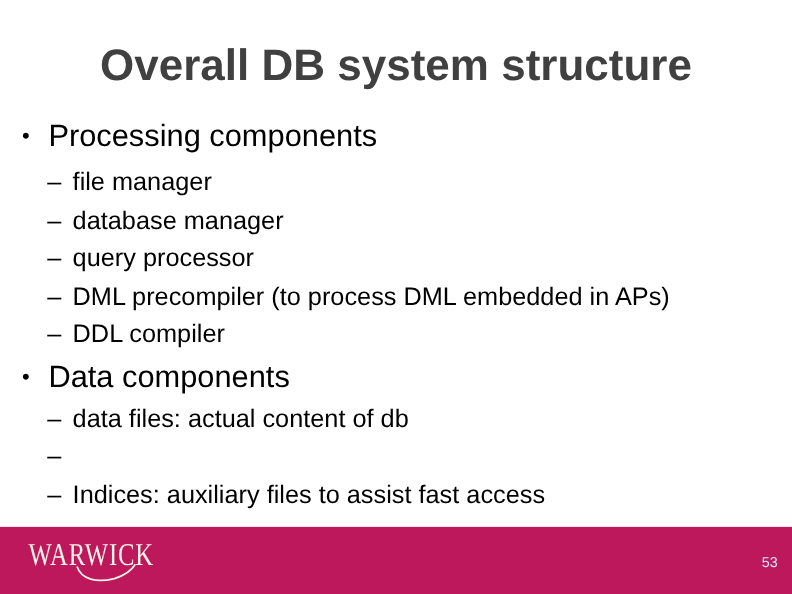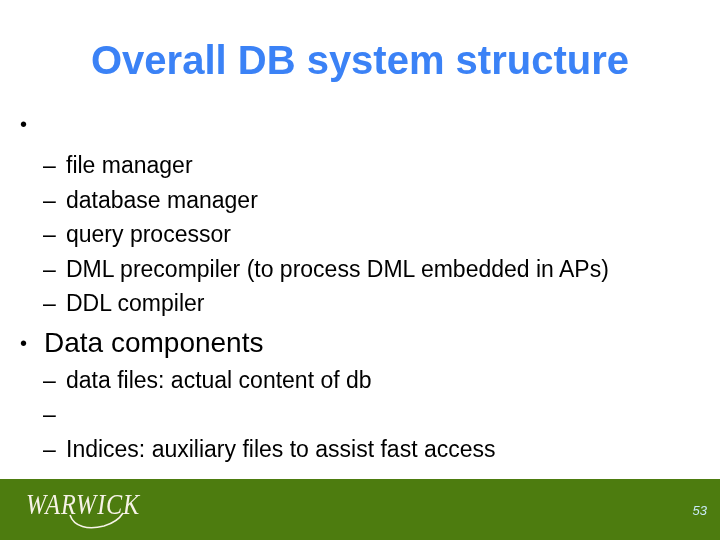--- a/index.html
+++ b/index.html
@@ -12,21 +12,21 @@
     font-family: "Liberation Sans", sans-serif;
     color: #000000;
   }
   .title {
     padding-top: 36px;
     font-size: 40px;
     line-height: 48px;
     font-weight: bold;
     text-align: center;
     letter-spacing: 0px;
-    color: #3b82f6;
+    color: #404040;
   }
   .content {
     padding-left: 18px;
     padding-right: 10px;
   }
   .bullet1 {
     display: flex;
     font-size: 28px;
     line-height: 36px;
     color: #000000;
@@ -81,20 +81,21 @@
 <body>
 
 <div class="slide">
 
   <div class="title">Overall DB system structure</div>
 
   <div class="content">
 
     <div class="bullet1 first">
       <span class="glyph">•</span>
+      <span>Processing components</span>
     </div>
 
     <div class="sublist">
       <div class="bullet2">
         <span class="glyph">–</span>
         <span>file manager</span>
       </div>
       <div class="bullet2">
         <span class="glyph">–</span>
         <span>database manager</span>
@@ -127,21 +128,21 @@
         <span class="glyph">–</span>
       </div>
       <div class="bullet2">
         <span class="glyph">–</span>
         <span>Indices: auxiliary files to assist fast access</span>
       </div>
     </div>
 
   </div>
 
-  <div class="footer" style="background: #4d7c0f; font-style: italic;">
+  <div class="footer" style="background: #be185d;">
     <div class="logo">
       <svg width="132" height="50" viewBox="0 0 132 50">
         <text x="2" y="28" font-family="Liberation Serif, serif" font-size="29" fill="#f7f3e8" letter-spacing="1" textLength="114" lengthAdjust="spacingAndGlyphs" id="logo-text-svg">WARWICK</text>
         <path d="M 46 29 C 50 41, 64 44, 80 40 C 90 37, 96 32, 99 27" stroke="#f7f3e8" stroke-width="1.6" fill="none"></path>
       </svg>
     </div>
     <div class="pagenum" style="color: rgb(201, 233, 247); text-align: center;">53</div>
   </div>
 
 </div>

